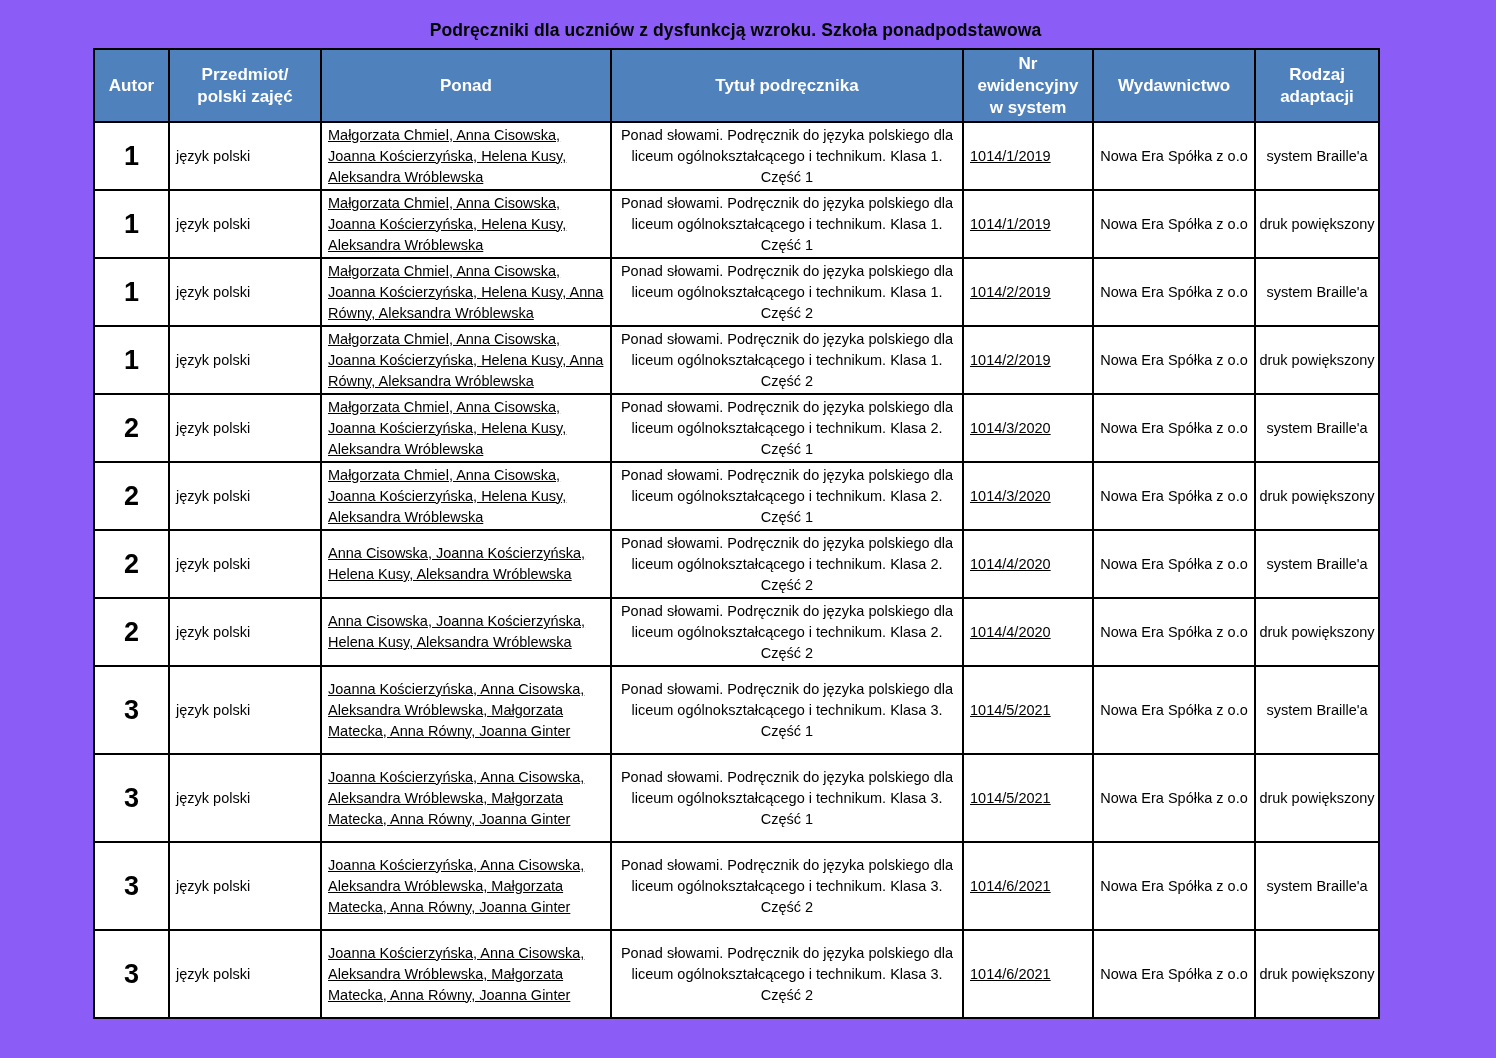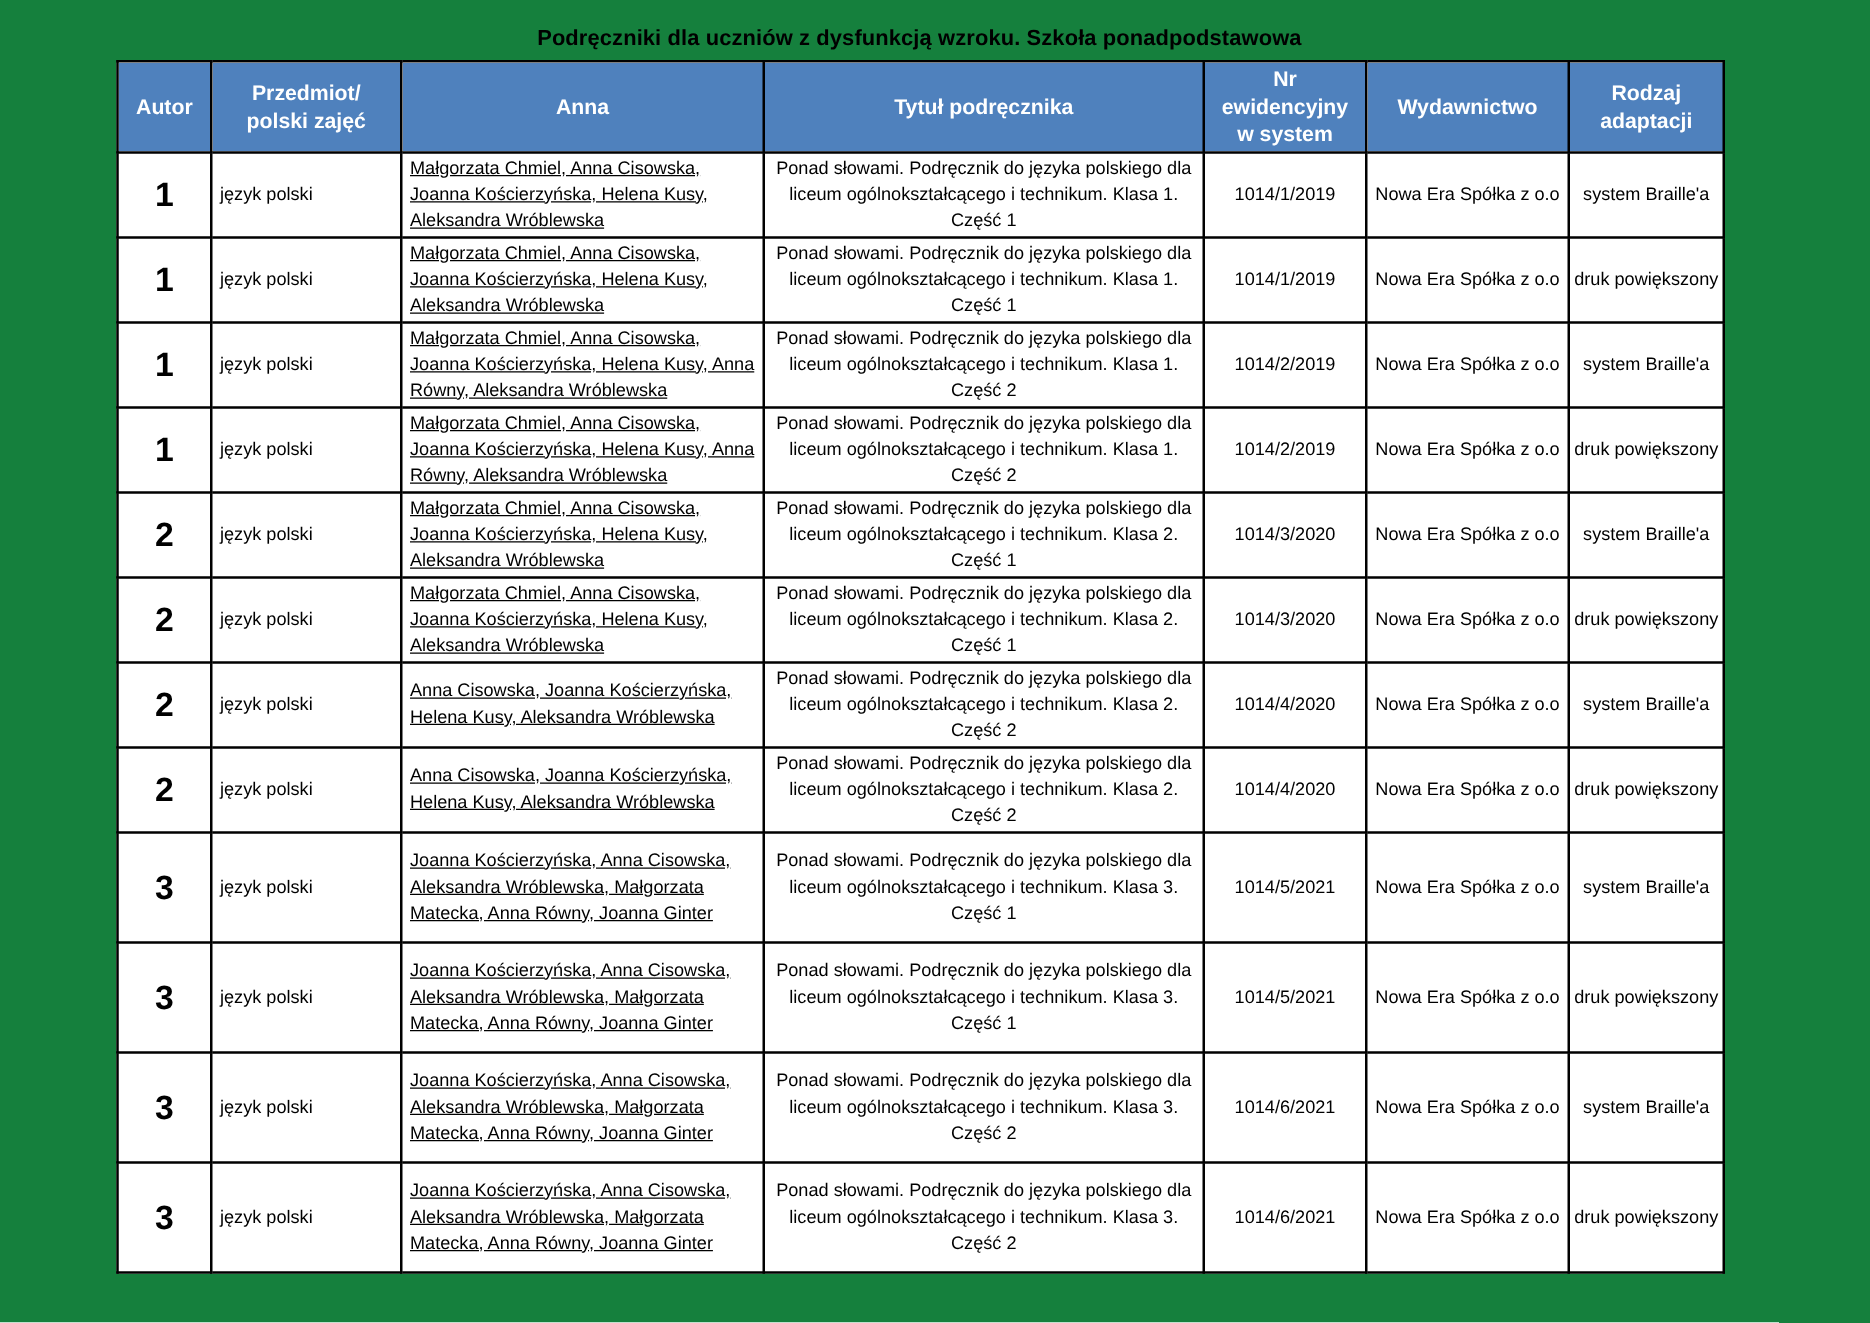--- a/index.html
+++ b/index.html
@@ -7,21 +7,21 @@
     padding: 0;
     background: #ffffff;
     font-family: "Liberation Sans", sans-serif;
   }
   .sheet {
     width: 1496px;
     height: 1058px;
     box-sizing: border-box;
     padding-top: 20px;
     padding-left: 93px;
-    background: #15803d;
+    background: #8b5cf6;
   }
   .doc-title {
     width: 1285px;
     text-align: center;
     font-size: 17.5px;
     font-weight: bold;
     color: #000000;
     margin-bottom: 7px;
     letter-spacing: 0.1px;
   }
@@ -61,21 +61,21 @@
   }
   td.col-klasa {
     font-size: 27px;
     font-weight: bold;
     text-align: center;
     padding: 0;
   }
   td.col-przedmiot { text-align: left; }
   td.col-autor    { text-align: left; text-decoration: underline; }
   td.col-tytul    { text-align: center; vertical-align: middle; }
-  td.col-nr          { text-align: center; }
+  td.col-nr          { text-align: left; text-decoration: underline; }
   td.col-wydawnictwo { text-align: center; line-height: 24px; }
   td.col-adaptacja   { text-align: center; line-height: 24px; padding: 14px 2px; }
 
   col.c-klasa       { width: 75px; }
   col.c-przedmiot   { width: 152px; }
   col.c-autor       { width: 290px; }
   col.c-tytul       { width: 352px; }
   col.c-nr          { width: 130px; }
   col.c-wydawnictwo { width: 162px; }
   col.c-adaptacja   { width: 124px; }
@@ -94,21 +94,21 @@
       <col class="c-tytul">
       <col class="c-nr">
       <col class="c-wydawnictwo">
       <col class="c-adaptacja">
     </colgroup>
     <thead>
       <tr>
           <th>Autor</th>
           <th>Przedmiot/
 polski zajęć</th>
-          <th>Anna</th>
+          <th>Ponad</th>
           <th>Tytuł podręcznika</th>
           <th>Nr
 ewidencyjny
 w system</th>
           <th>Wydawnictwo</th>
           <th>Rodzaj
 adaptacji</th>
         </tr>
     </thead>
     <tbody>

